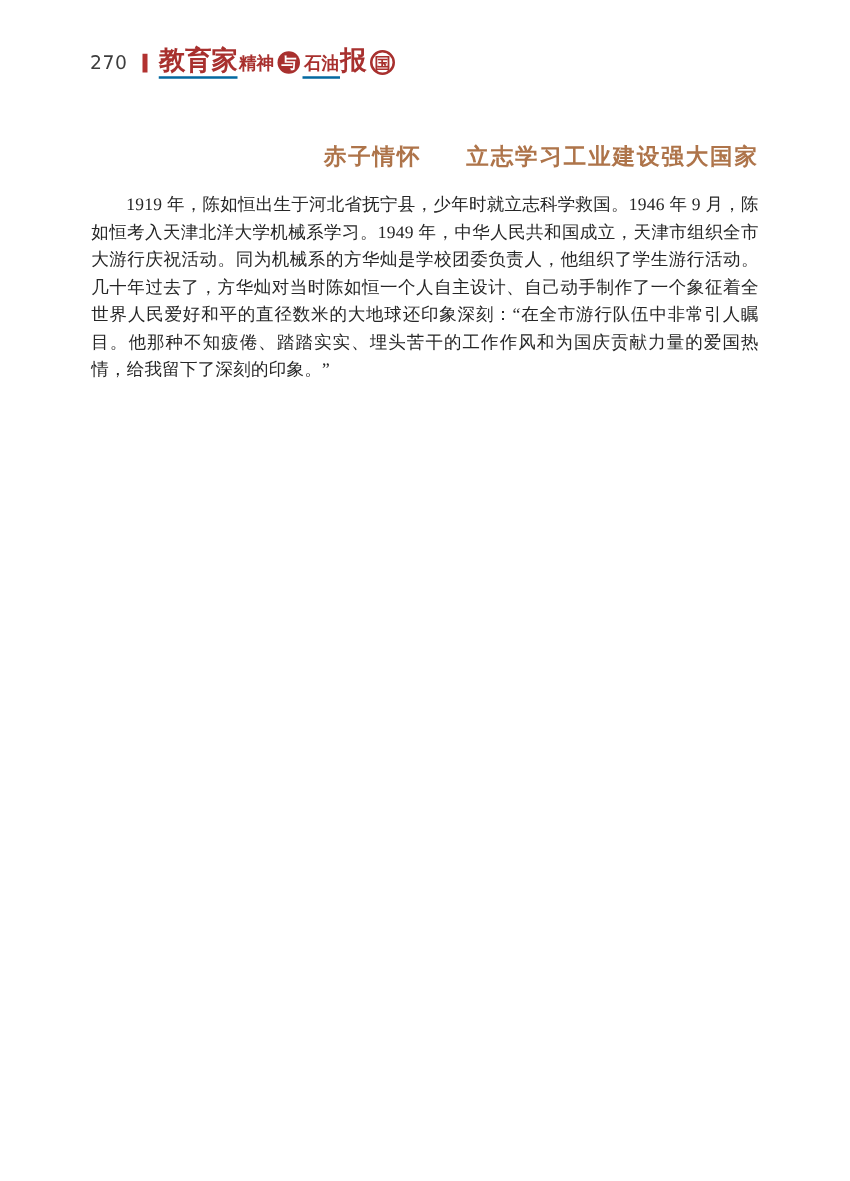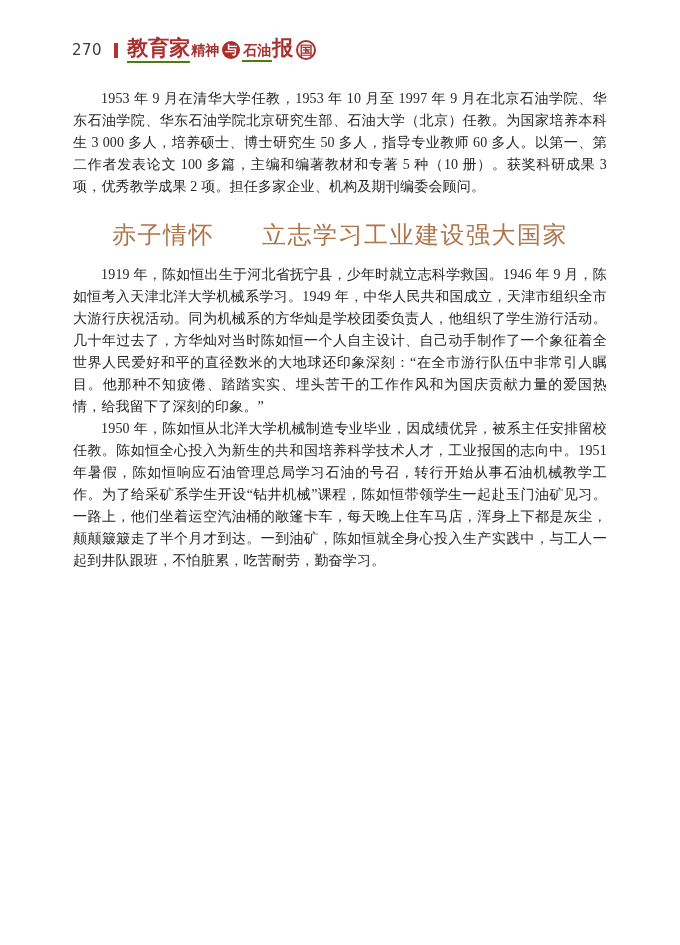--- a/index.html
+++ b/index.html
@@ -43,21 +43,21 @@
   .logo {
     display: flex;
     align-items: baseline;
     color: #a8302e;
     font-weight: bold;
     line-height: 1;
     white-space: nowrap;
   }
   .logo .big   { font-size: 21px; }
   .logo .small { font-size: 14px; padding: 0 1px; font-family: Liberation Mono, monospace; }
-  .logo .u     { border-bottom: 2px solid #4d7c0f; padding-bottom: 2px; }
+  .logo .u     { border-bottom: 2px solid #0369a1; padding-bottom: 2px; }
   .logo .circle {
     display: inline-flex;
     width: 18px; height: 18px;
     border-radius: 50%;
     background: #a8302e;
     color: #ffffff;
     font-size: 12px;
     align-items: center;
     justify-content: center;
     align-self: center;
@@ -89,24 +89,24 @@
   }
   .content p {
     margin: 0;
     text-indent: 2em;
   }
   .intro {
     margin-top: 20px !important;
   }
   .heading {
     margin: 24px 0 16px;
-    text-align: center;
+    text-align: right;
     color: #ae744a;
-    font-size: 24px;
-    font-weight: normal;
+    font-size: 18px;
+    font-weight: bold;
     letter-spacing: 1.5px;
     text-indent: 0;
     line-height: 26px;
   }
   .heading .gap {
     display: inline-block;
     width: 2em;
   }
 </style>
 </head>
@@ -121,21 +121,19 @@
       <span class="big u">教育家</span>
       <span class="small">精神</span>
       <span class="circle">与</span>
       <span class="small u">石油</span>
       <span class="big">报</span>
       <span class="ring">国</span>
     </span>
   </div>
 
   <div class="content">
-    <p>1953 年 9 月在清华大学任教，1953 年 10 月至 1997 年 9 月在北京石油学院、华东石油学院、华东石油学院北京研究生部、石油大学（北京）任教。为国家培养本科生 3 000 多人，培养硕士、博士研究生 50 多人，指导专业教师 60 多人。以第一、第二作者发表论文 100 多篇，主编和编著教材和专著 5 种（10 册）。获奖科研成果 3 项，优秀教学成果 2 项。担任多家企业、机构及期刊编委会顾问。</p>
     <h2 class="heading">
       <span>赤子情怀</span><span class="gap"></span><span>立志学习工业建设强大国家</span>
     </h2>
     <p>1919 年，陈如恒出生于河北省抚宁县，少年时就立志科学救国。1946 年 9 月，陈如恒考入天津北洋大学机械系学习。1949 年，中华人民共和国成立，天津市组织全市大游行庆祝活动。同为机械系的方华灿是学校团委负责人，他组织了学生游行活动。几十年过去了，方华灿对当时陈如恒一个人自主设计、自己动手制作了一个象征着全世界人民爱好和平的直径数米的大地球还印象深刻：“在全市游行队伍中非常引人瞩目。他那种不知疲倦、踏踏实实、埋头苦干的工作作风和为国庆贡献力量的爱国热情，给我留下了深刻的印象。”</p>
-    <p>1950 年，陈如恒从北洋大学机械制造专业毕业，因成绩优异，被系主任安排留校任教。陈如恒全心投入为新生的共和国培养科学技术人才，工业报国的志向中。1951 年暑假，陈如恒响应石油管理总局学习石油的号召，转行开始从事石油机械教学工作。为了给采矿系学生开设“钻井机械”课程，陈如恒带领学生一起赴玉门油矿见习。一路上，他们坐着运空汽油桶的敞篷卡车，每天晚上住车马店，浑身上下都是灰尘，颠颠簸簸走了半个月才到达。一到油矿，陈如恒就全身心投入生产实践中，与工人一起到井队跟班，不怕脏累，吃苦耐劳，勤奋学习。</p>
   </div>
 
 </div>
 
 </body></html>

